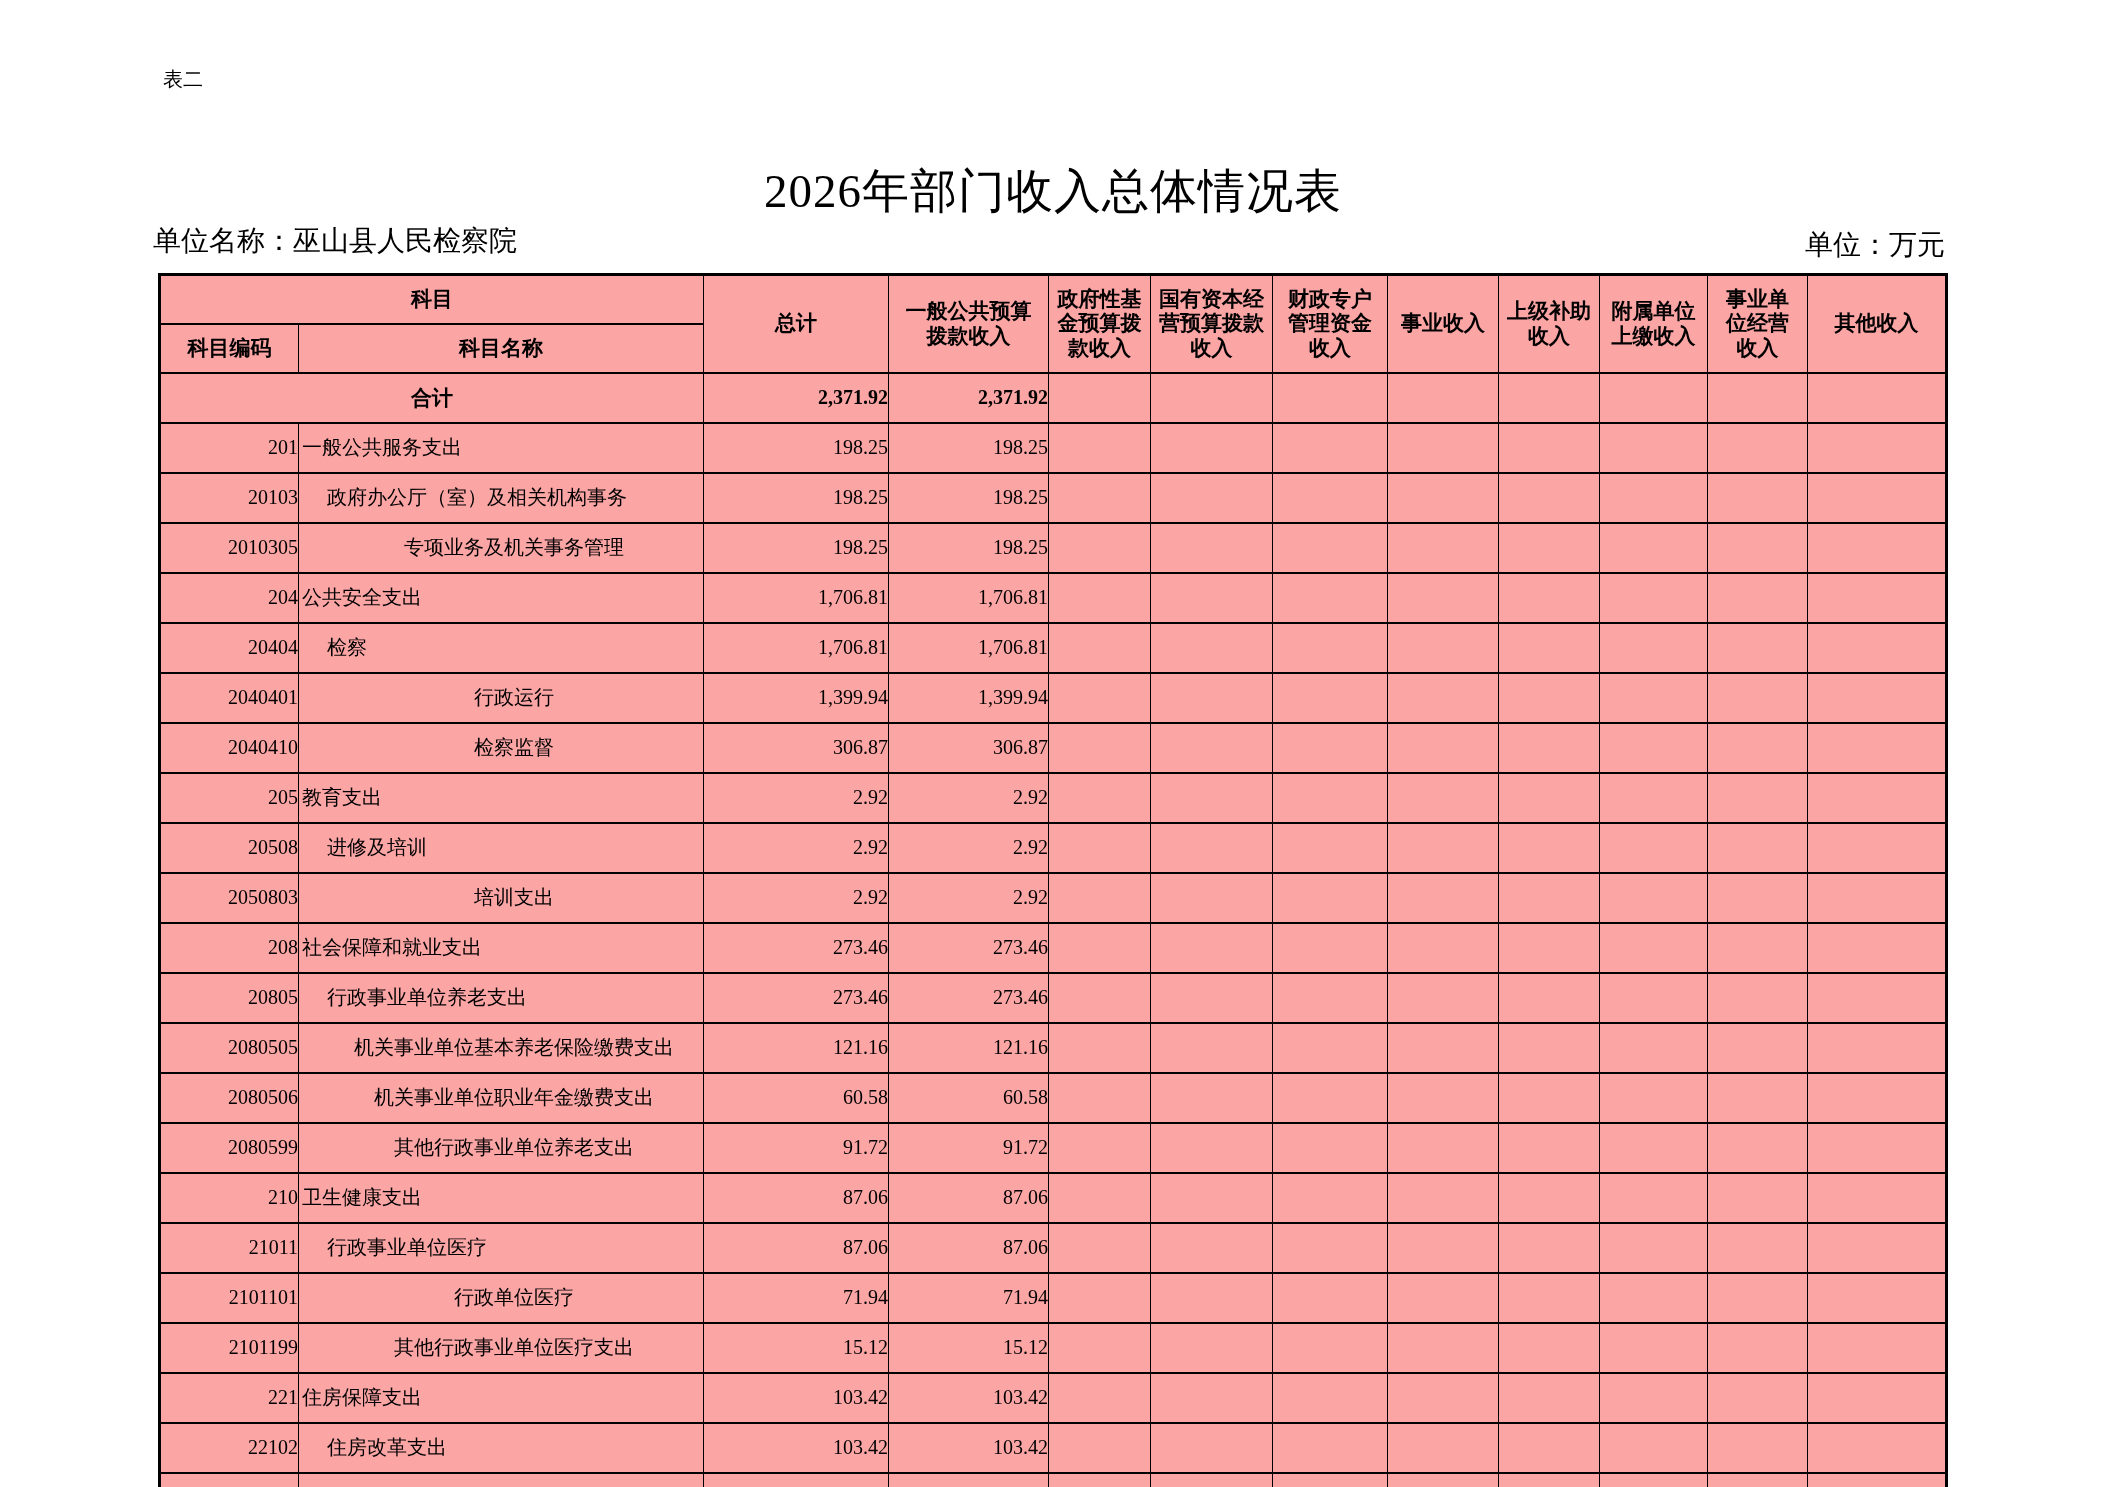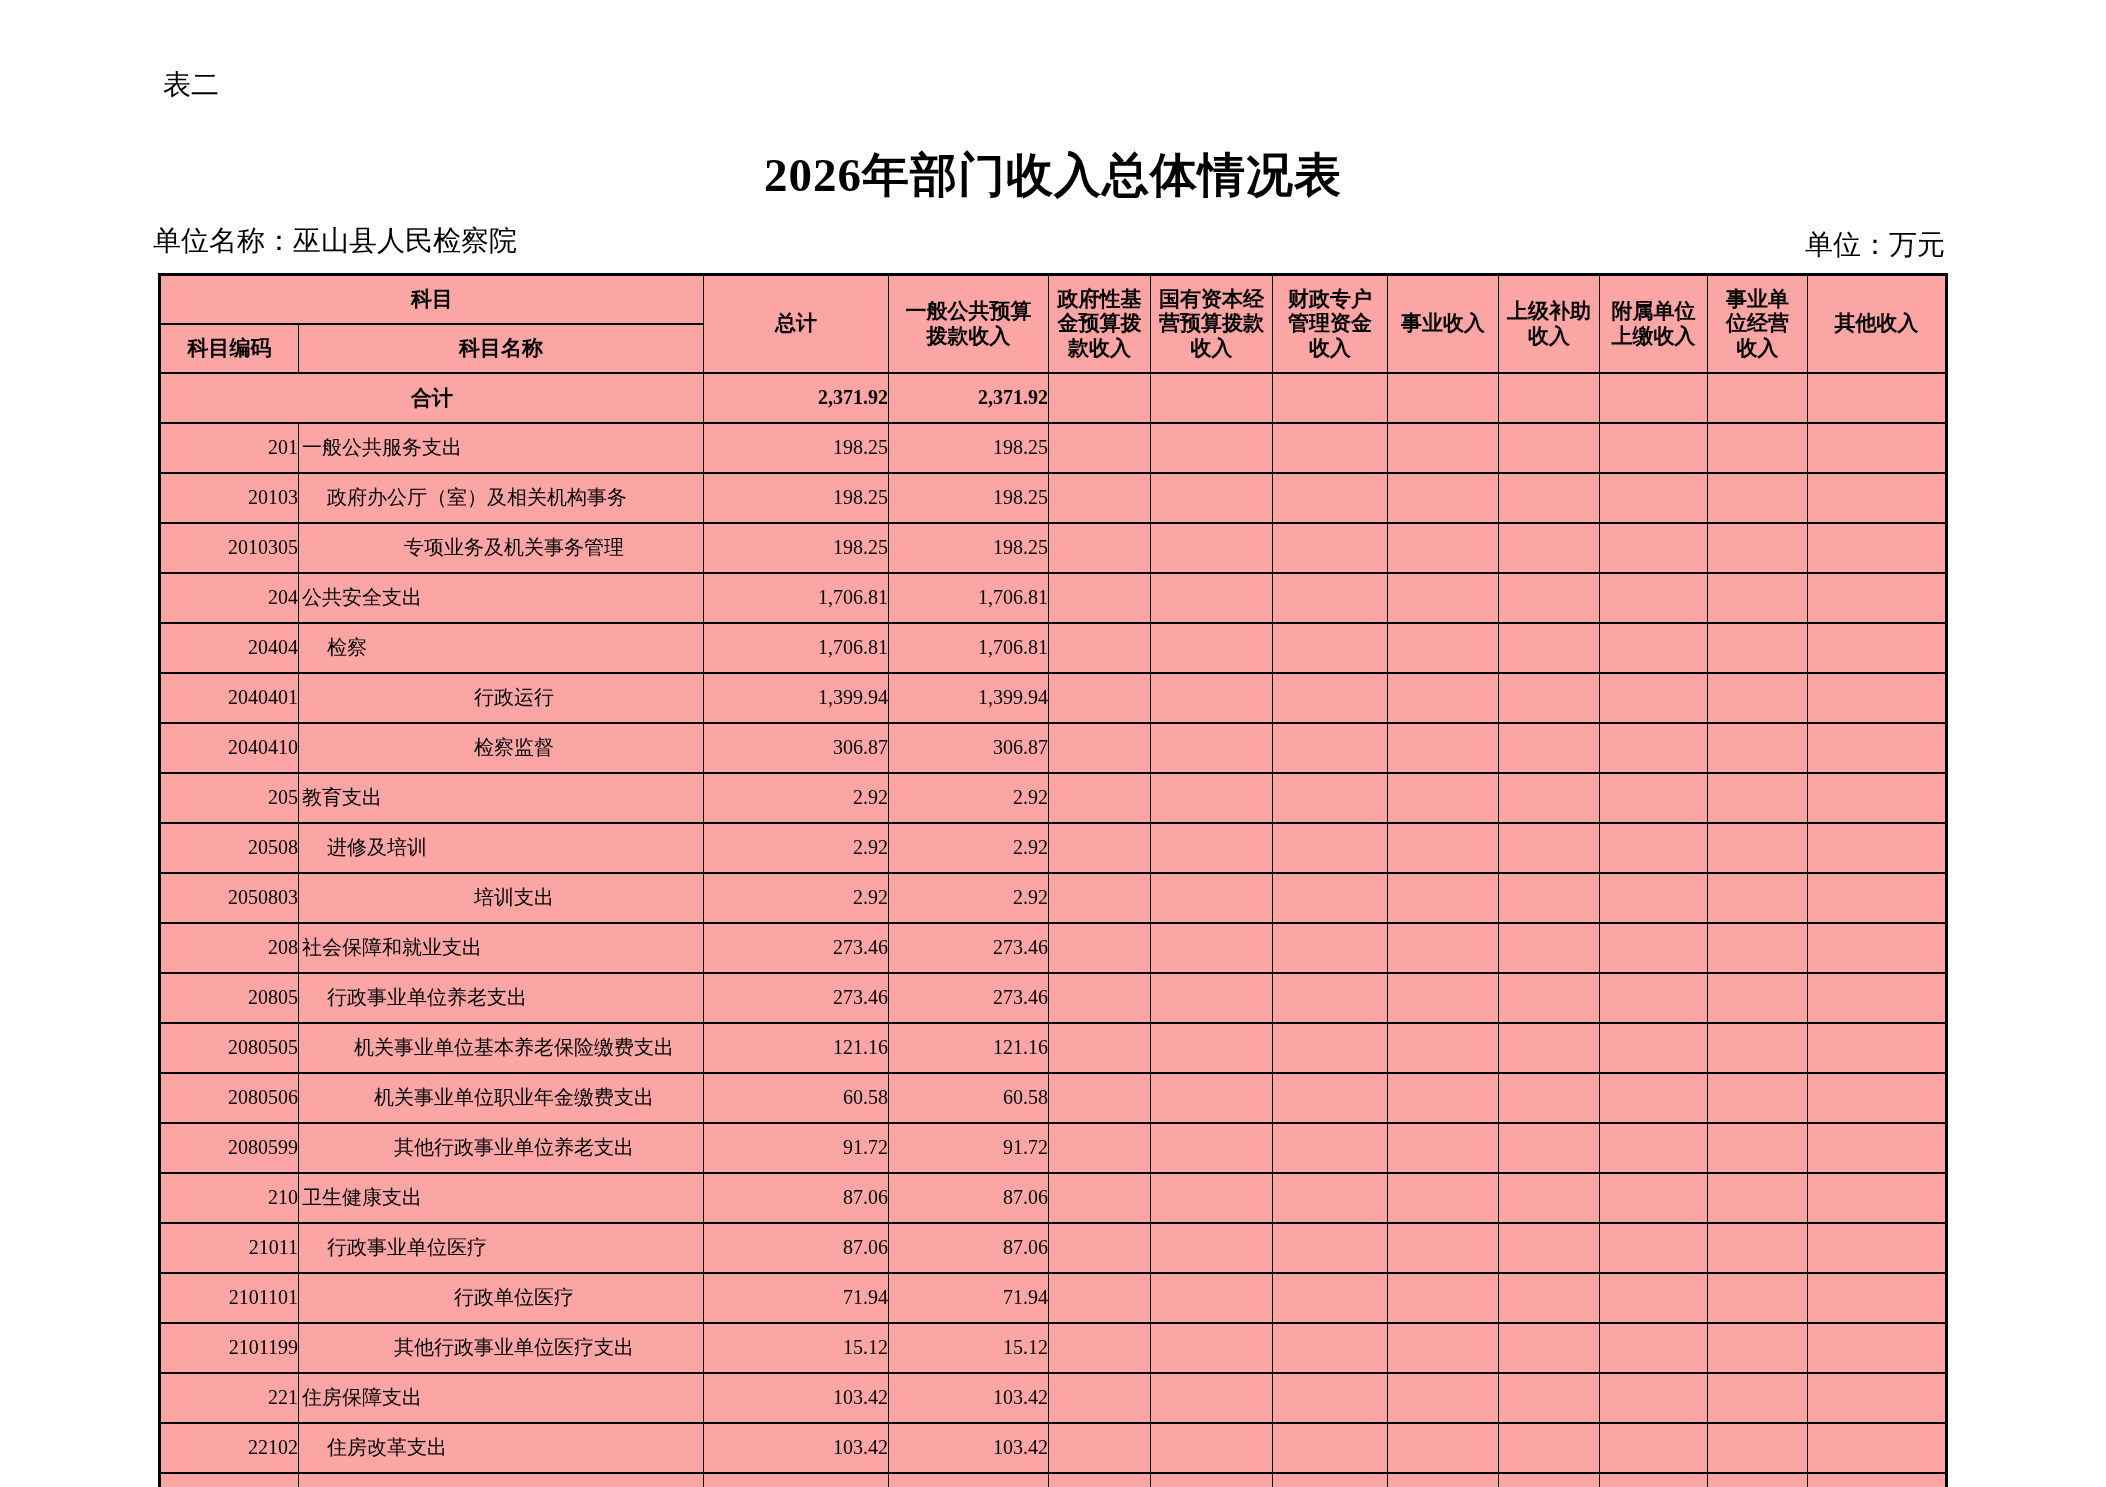--- a/index.html
+++ b/index.html
@@ -5,26 +5,26 @@
   html,body{margin:0;padding:0;}
   body{
     width:2106px;height:1487px;
     background:#ffffff;
     position:relative;
     font-family:"Liberation Serif",serif;
     color:#000;
   }
   .sheet-label{
     position:absolute;left:163px;top:66px;
-    font-size:28px;font-family:"Liberation Serif",serif;
+    font-size:20px;font-family:"Liberation Serif",serif;
   }
   .page-title{
     position:absolute;left:0;right:0;top:144px;
-    margin:0;text-align:center;
-    font-size:47px;font-weight:bold;
+    margin:16px;text-align:center;
+    font-size:47px;font-weight:normal;
     font-family:"Liberation Serif",serif;
     letter-spacing:1px;
   }
   .meta-unit-name{
     position:absolute;left:153px;top:222px;
     font-size:28px;
   }
   .meta-currency{
     position:absolute;right:161px;top:226px;
     font-size:28px;

